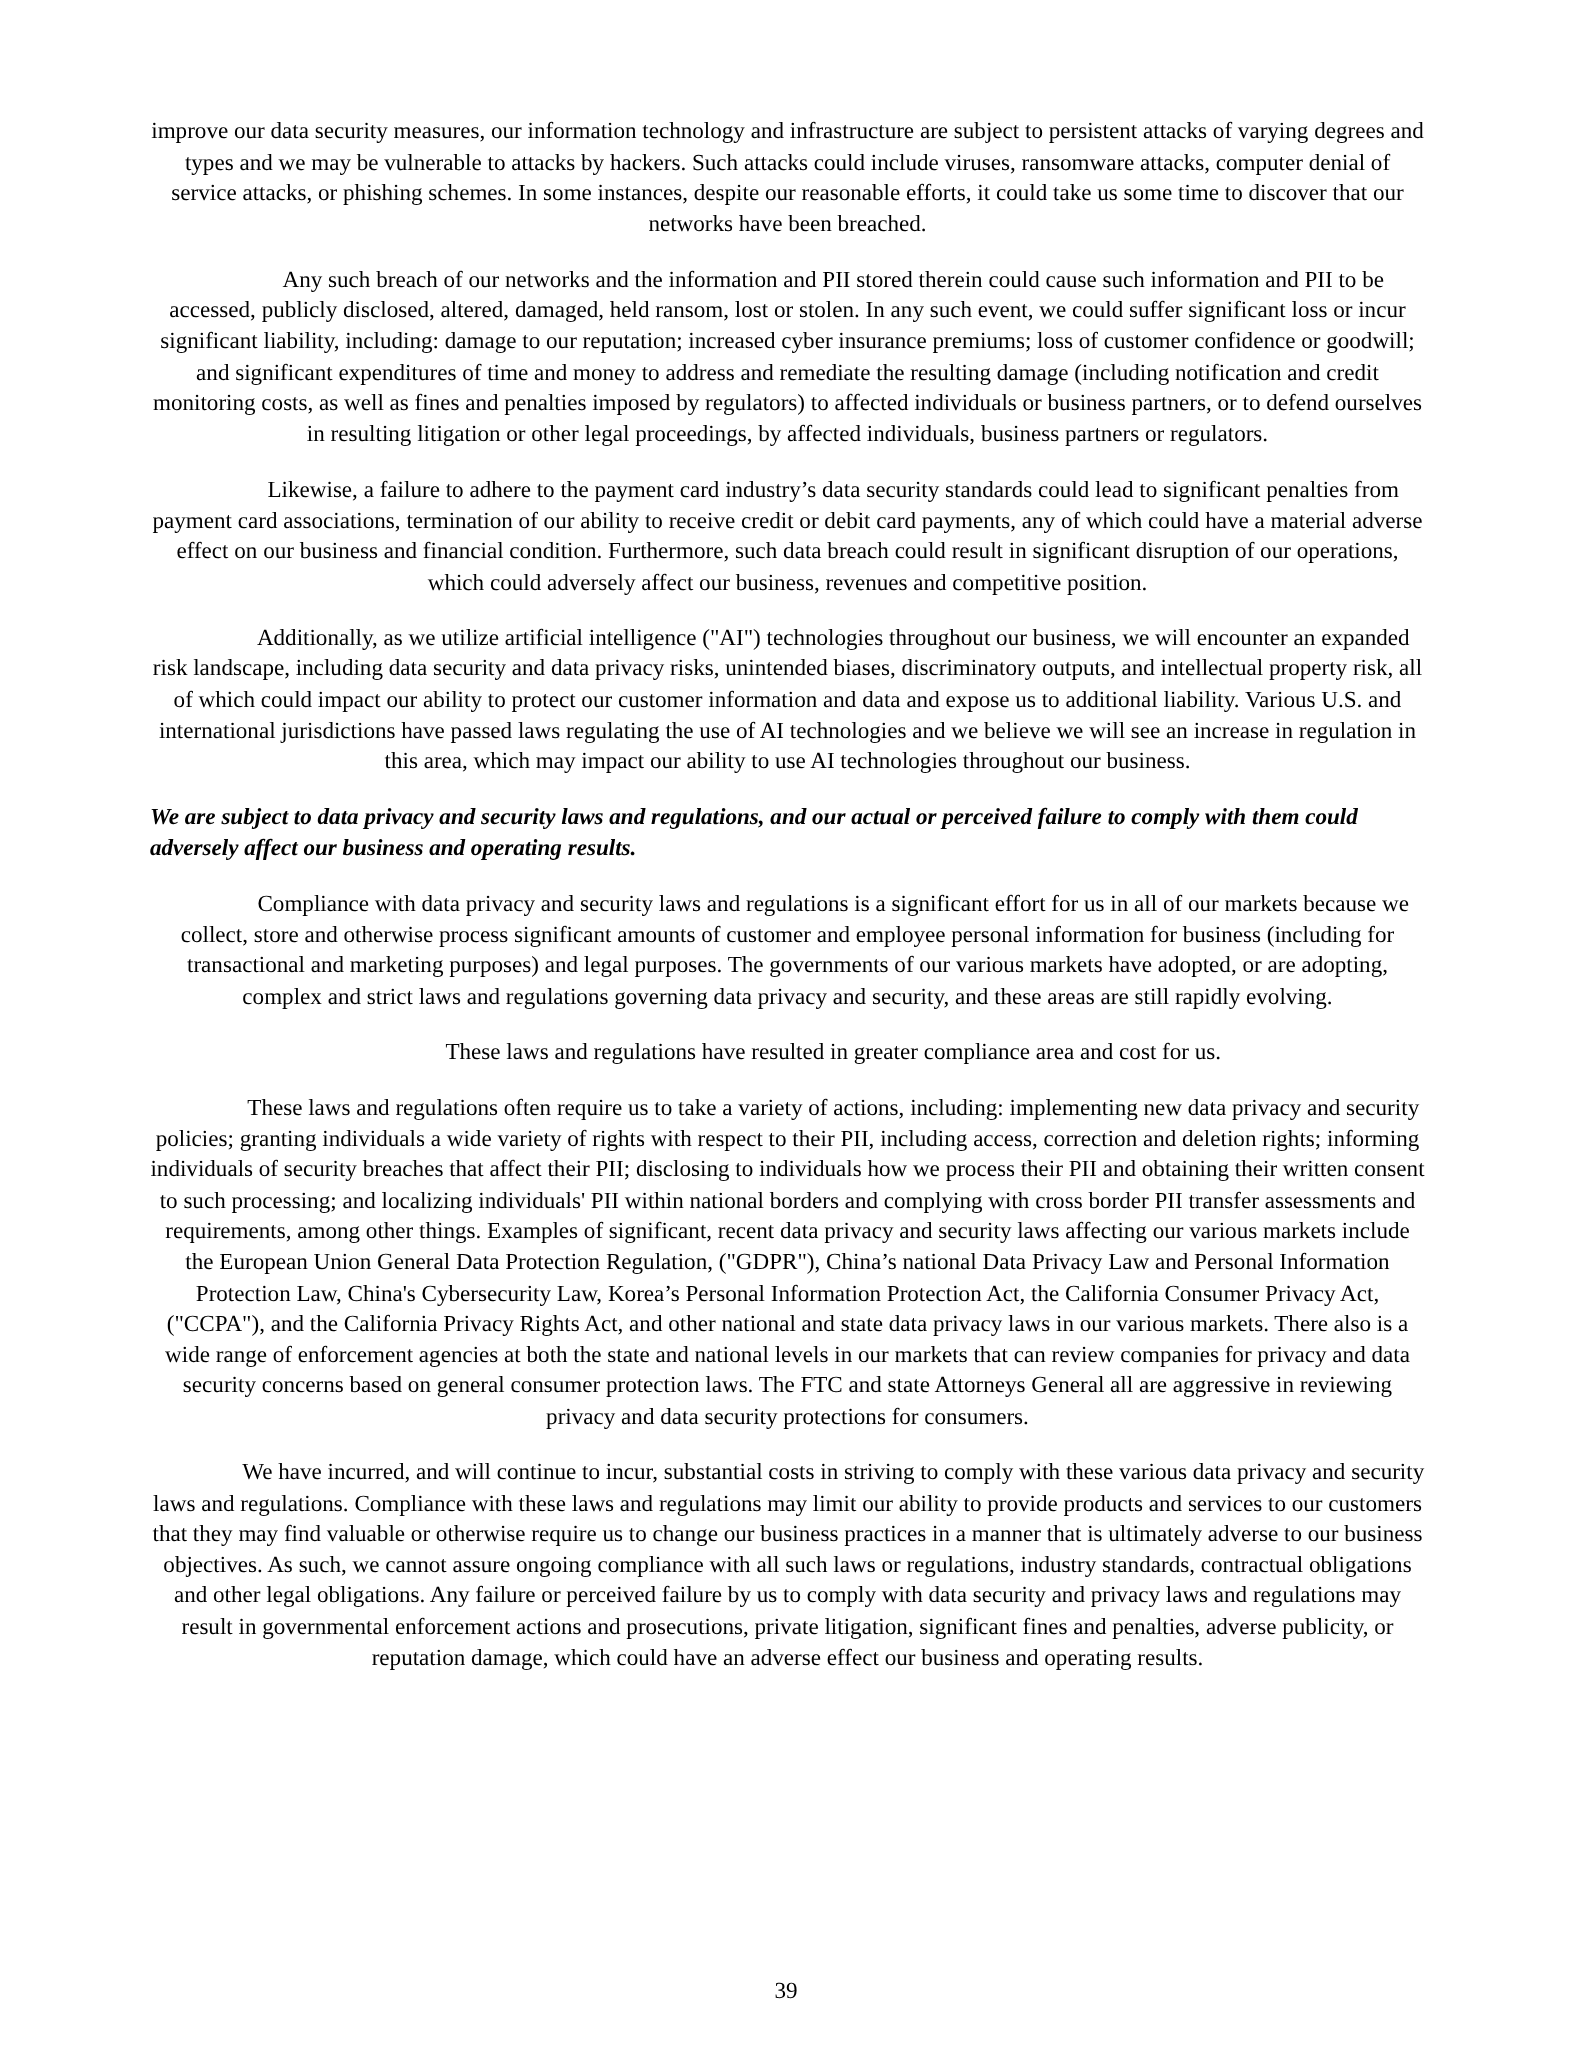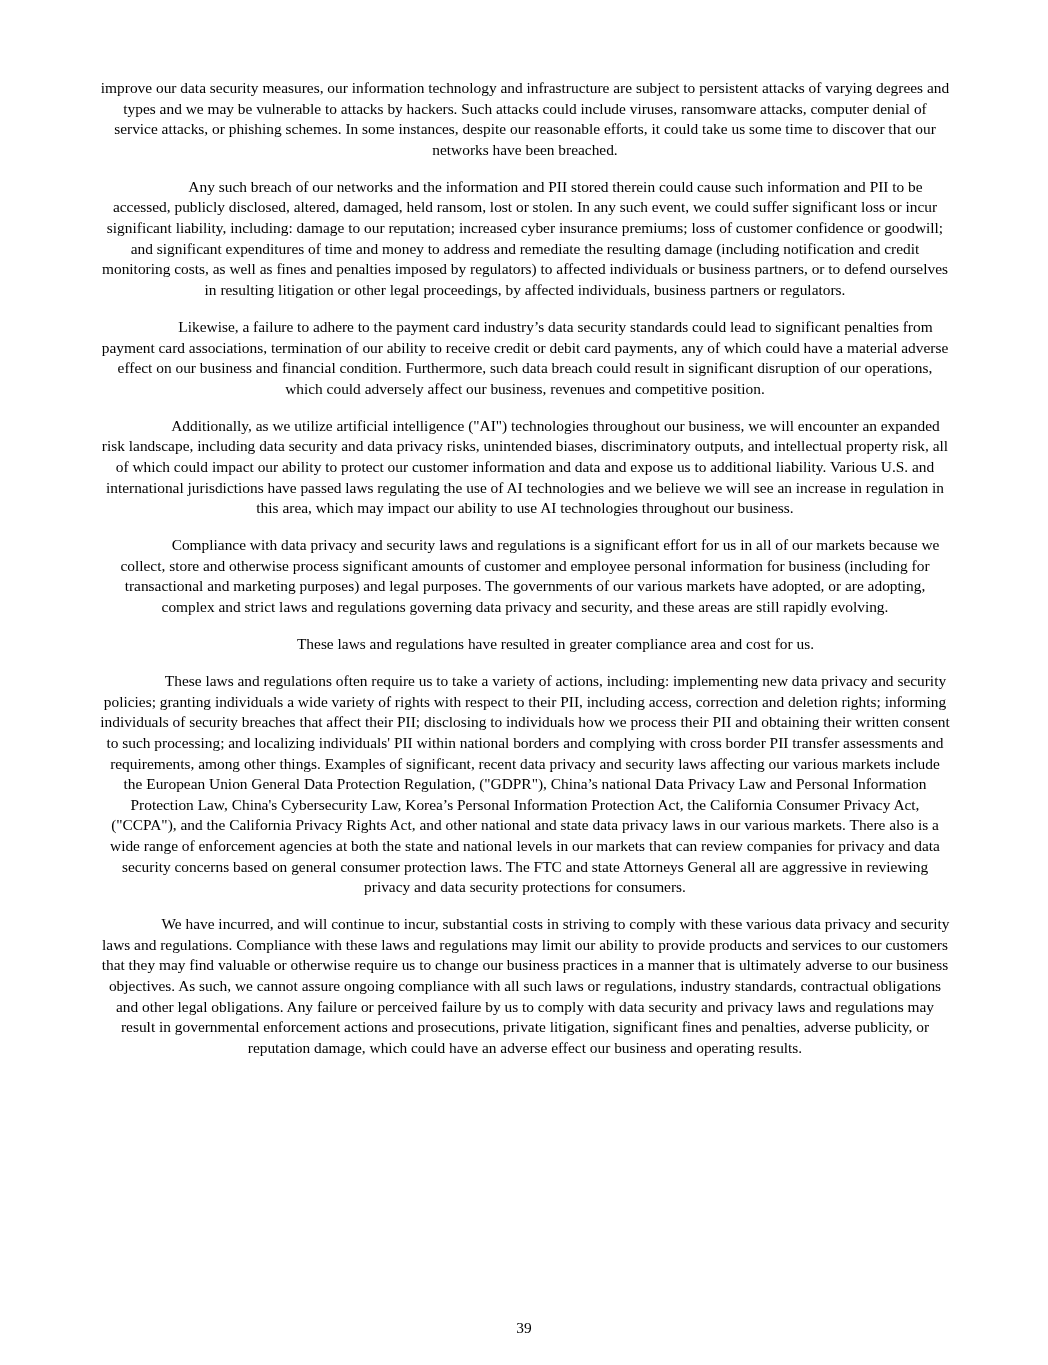--- a/index.html
+++ b/index.html
@@ -48,20 +48,21 @@
   </style>
 </head>
 <body>
 
 <div class="page">
   <p class="para">improve our data security measures, our information technology and infrastructure are subject to persistent attacks of varying degrees and types and we may be vulnerable to attacks by hackers. Such attacks could include viruses, ransomware attacks, computer denial of service attacks, or phishing schemes. In some instances, despite our reasonable efforts, it could take us some time to discover that our networks have been breached.</p>
   <p class="para indent">Any such breach of our networks and the information and PII stored therein could cause such information and PII to be accessed, publicly disclosed, altered, damaged, held ransom, lost or stolen. In any such event, we could suffer significant loss or incur significant liability, including: damage to our reputation; increased cyber insurance premiums; loss of customer confidence or goodwill; and significant expenditures of time and money to address and remediate the resulting damage (including notification and credit monitoring costs, as well as fines and penalties imposed by regulators) to affected individuals or business partners, or to defend ourselves in resulting litigation or other legal proceedings, by affected individuals, business partners or regulators.</p>
   <p class="para indent">Likewise, a failure to adhere to the payment card industry’s data security standards could lead to significant penalties from payment card associations, termination of our ability to receive credit or debit card payments, any of which could have a material adverse effect on our business and financial condition. Furthermore, such data breach could result in significant disruption of our operations, which could adversely affect our business, revenues and competitive position.</p>
   <p class="para indent">Additionally, as we utilize artificial intelligence ("AI") technologies throughout our business, we will encounter an expanded risk landscape, including data security and data privacy risks, unintended biases, discriminatory outputs, and intellectual property risk, all of which could impact our ability to protect our customer information and data and expose us to additional liability. Various U.S. and international jurisdictions have passed laws regulating the use of AI technologies and we believe we will see an increase in regulation in this area, which may impact our ability to use AI technologies throughout our business.</p>
 
+  <p class="heading">We are subject to data privacy and security laws and regulations, and our actual or perceived failure to comply with them could adversely affect our business and operating results.</p>
 
   <p class="para indent">Compliance with data privacy and security laws and regulations is a significant effort for us in all of our markets because we collect, store and otherwise process significant amounts of customer and employee personal information for business (including for transactional and marketing purposes) and legal purposes. The governments of our various markets have adopted, or are adopting, complex and strict laws and regulations governing data privacy and security, and these areas are still rapidly evolving.</p>
   <p class="para indent">These laws and regulations have resulted in greater compliance area and cost for us.</p>
   <p class="para indent">These laws and regulations often require us to take a variety of actions, including: implementing new data privacy and security policies; granting individuals a wide variety of rights with respect to their PII, including access, correction and deletion rights; informing individuals of security breaches that affect their PII; disclosing to individuals how we process their PII and obtaining their written consent to such processing; and localizing individuals' PII within national borders and complying with cross border PII transfer assessments and requirements, among other things. Examples of significant, recent data privacy and security laws affecting our various markets include the European Union General Data Protection Regulation, ("GDPR"), China’s national Data Privacy Law and Personal Information Protection Law, China's Cybersecurity Law, Korea’s Personal Information Protection Act, the California Consumer Privacy Act, ("CCPA"), and the California Privacy Rights Act, and other national and state data privacy laws in our various markets. There also is a wide range of enforcement agencies at both the state and national levels in our markets that can review companies for privacy and data security concerns based on general consumer protection laws. The FTC and state Attorneys General all are aggressive in reviewing privacy and data security protections for consumers.</p>
   <p class="para indent">We have incurred, and will continue to incur, substantial costs in striving to comply with these various data privacy and security laws and regulations. Compliance with these laws and regulations may limit our ability to provide products and services to our customers that they may find valuable or otherwise require us to change our business practices in a manner that is ultimately adverse to our business objectives. As such, we cannot assure ongoing compliance with all such laws or regulations, industry standards, contractual obligations and other legal obligations. Any failure or perceived failure by us to comply with data security and privacy laws and regulations may result in governmental enforcement actions and prosecutions, private litigation, significant fines and penalties, adverse publicity, or reputation damage, which could have an adverse effect our business and operating results.</p>
 </div>
 
 <div class="page-number">39</div>
 
 </body></html>

